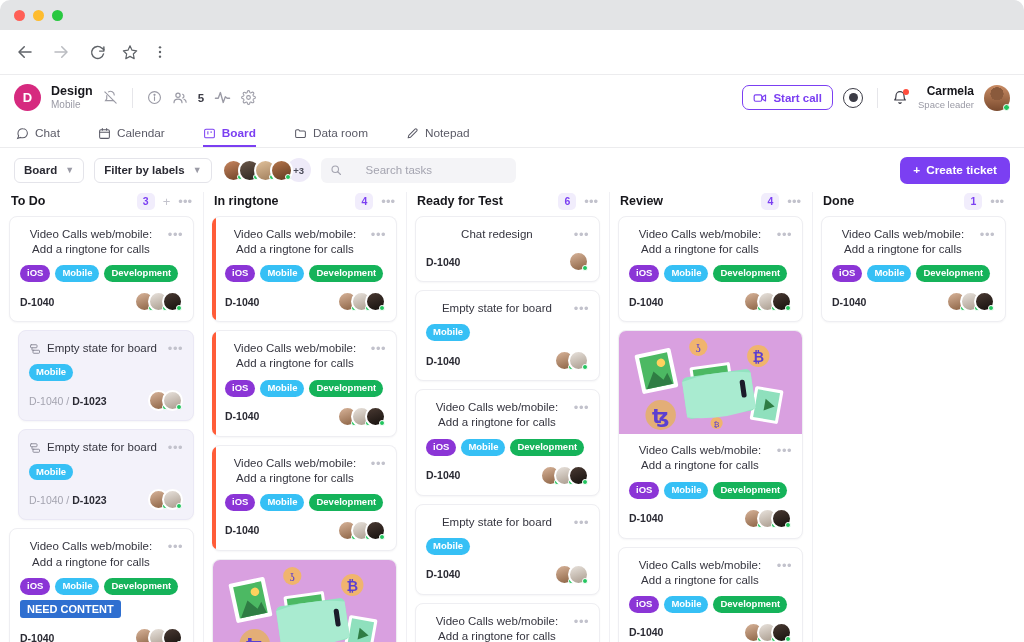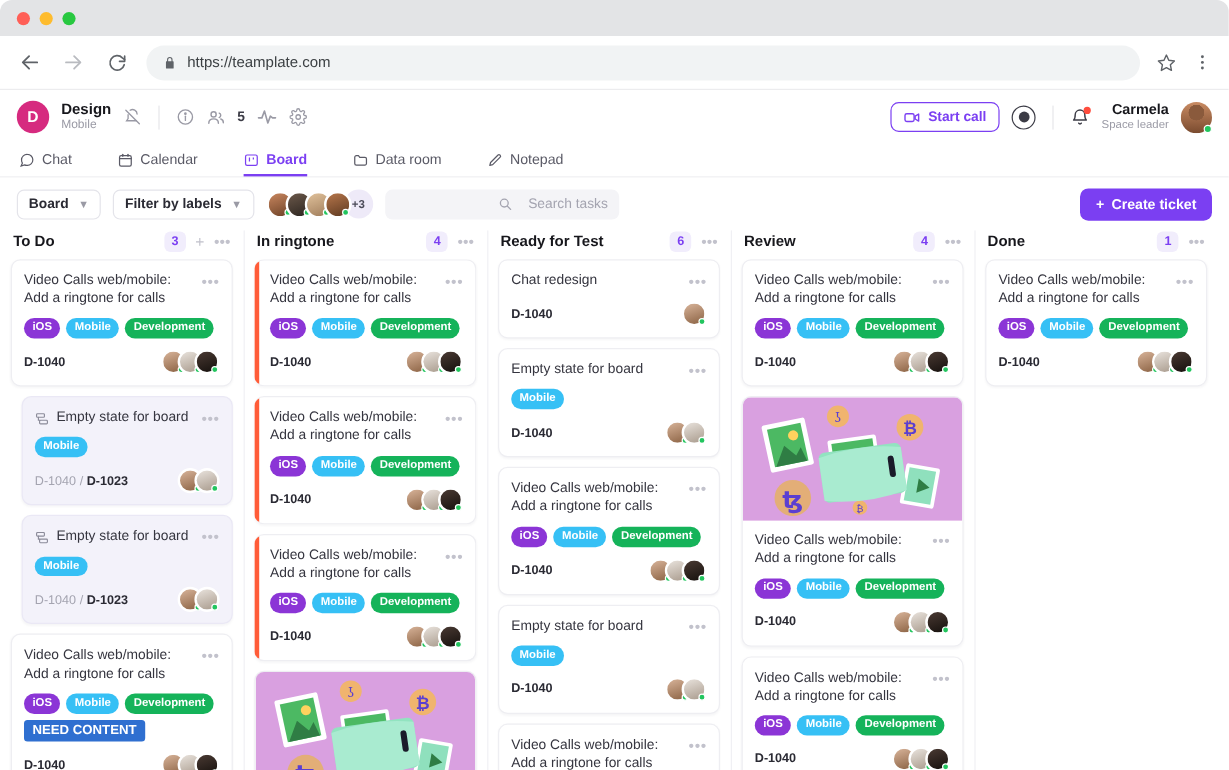--- a/index.html
+++ b/index.html
@@ -84,34 +84,34 @@
   }
   .chev { color:#9a9aa5; font-size:9px; }
   .avstack { display:flex; align-items:center; }
   .avstack .av { width:23px;height:23px;border-radius:50%; border:2px solid #fff; margin-left:-7px; position:relative;}
   .avstack .av:first-child { margin-left:0; }
   .avstack .av .online { position:absolute;right:0;bottom:0;width:6px;height:6px;border-radius:50%;background:#22c55e;border:1.3px solid #fff;}
   .plusn { width:24px;height:24px;border-radius:50%;background:#eeeaf8;color:#4a4a57;
            font-size:9.5px;font-weight:bold;display:flex;align-items:center;justify-content:center;margin-left:-6px;}
   .search {
     flex:0 1 195px; height:25px; background:#f4f4f7; border-radius:6px;
-    display:flex; align-items:center; gap:13px; padding:0 9px; font-size:11.5px; color:#a4a4b0;justify-content:flex-end;
+    display:flex; align-items:center; gap:24px; padding:0 9px; font-size:11.5px; color:#a4a4b0;
   }
   .create-ticket {
     margin-left:auto; height:27px; background:#7b3ff2; color:#fff; border-radius:7px;
     padding:0 13px; font-size:11.8px; font-weight:bold; display:flex; align-items:center; gap:6px;
     border:none;
   }
 
   
   .board {
     position:absolute; top:186px; left:0; right:0; bottom:0;
     display:flex; gap:0; padding:0 0 0 0; overflow:hidden; background:#fff;
   }
-  .col { width: 203px; flex:0 0 203px; padding: 0 9px; position:relative; }
+  .col { width: 203px; flex:0 0 203px; padding: 0 9px; position:relative;text-align:center; }
   .col + .col::before {
     content:""; position:absolute; left:0; top:6px; bottom:0; width:1px; background:#f0f0f4;
   }
   .colhead { display:flex; align-items:center; height:30px; padding: 0 2px; }
   .coltitle { font-size:12.5px; font-weight:bold; color:#17171c; }
   .colcount { margin-left:auto; min-width:18px; height:17px; border-radius:5px; background:#f1edfc;
               color:#7b3ff2; font-size:10.5px; font-weight:bold;
               display:flex;align-items:center;justify-content:center; padding:0 5px; }
   .colact { color:#c2c2cc; margin-left:8px; display:flex; align-items:center; font-size:13px;}
 
@@ -166,28 +166,20 @@
           <line x1="4" y1="12" x2="19" y2="12"></line>
           <polyline points="13 5 20 12 13 19"></polyline>
         </svg>
     </span>
     <span class="navbtn">
       <svg width="17" height="17" viewBox="0 0 24 24" fill="none" stroke="currentColor" stroke-width="2" stroke-linecap="round" stroke-linejoin="round">
           <polyline points="21 4 21 10 15 10"></polyline>
           <path d="M20.5 14a8.5 8.5 0 1 1-2.2-8.1L21 8"></path>
         </svg>
     </span>
-    <div class="addressfield">
-      <span>
-        <svg width="11" height="11" viewBox="0 0 24 24" fill="#5f6368">
-            <path d="M12 1a5 5 0 0 0-5 5v3H6a1 1 0 0 0-1 1v11a1 1 0 0 0 1 1h12a1 1 0 0 0 1-1V10a1 1 0 0 0-1-1h-1V6a5 5 0 0 0-5-5zm0 2a3 3 0 0 1 3 3v3H9V6a3 3 0 0 1 3-3z"></path>
-          </svg>
-      </span>
-      <span>https://teamplate.com</span>
-    </div>
     <div class="url-actions">
       <span>
         <svg width="16" height="16" viewBox="0 0 24 24" fill="none" stroke="currentColor" stroke-width="1.8" stroke-linejoin="round">
             <polygon points="12 2.8 15 9.3 22 10.2 17 15 18.3 22 12 18.6 5.7 22 7 15 2 10.2 9 9.3"></polygon>
           </svg>
       </span>
       <span>
         <svg width="16" height="16" viewBox="0 0 24 24" fill="currentColor">
             <circle cx="12" cy="5" r="1.8"></circle>
             <circle cx="12" cy="12" r="1.8"></circle>

